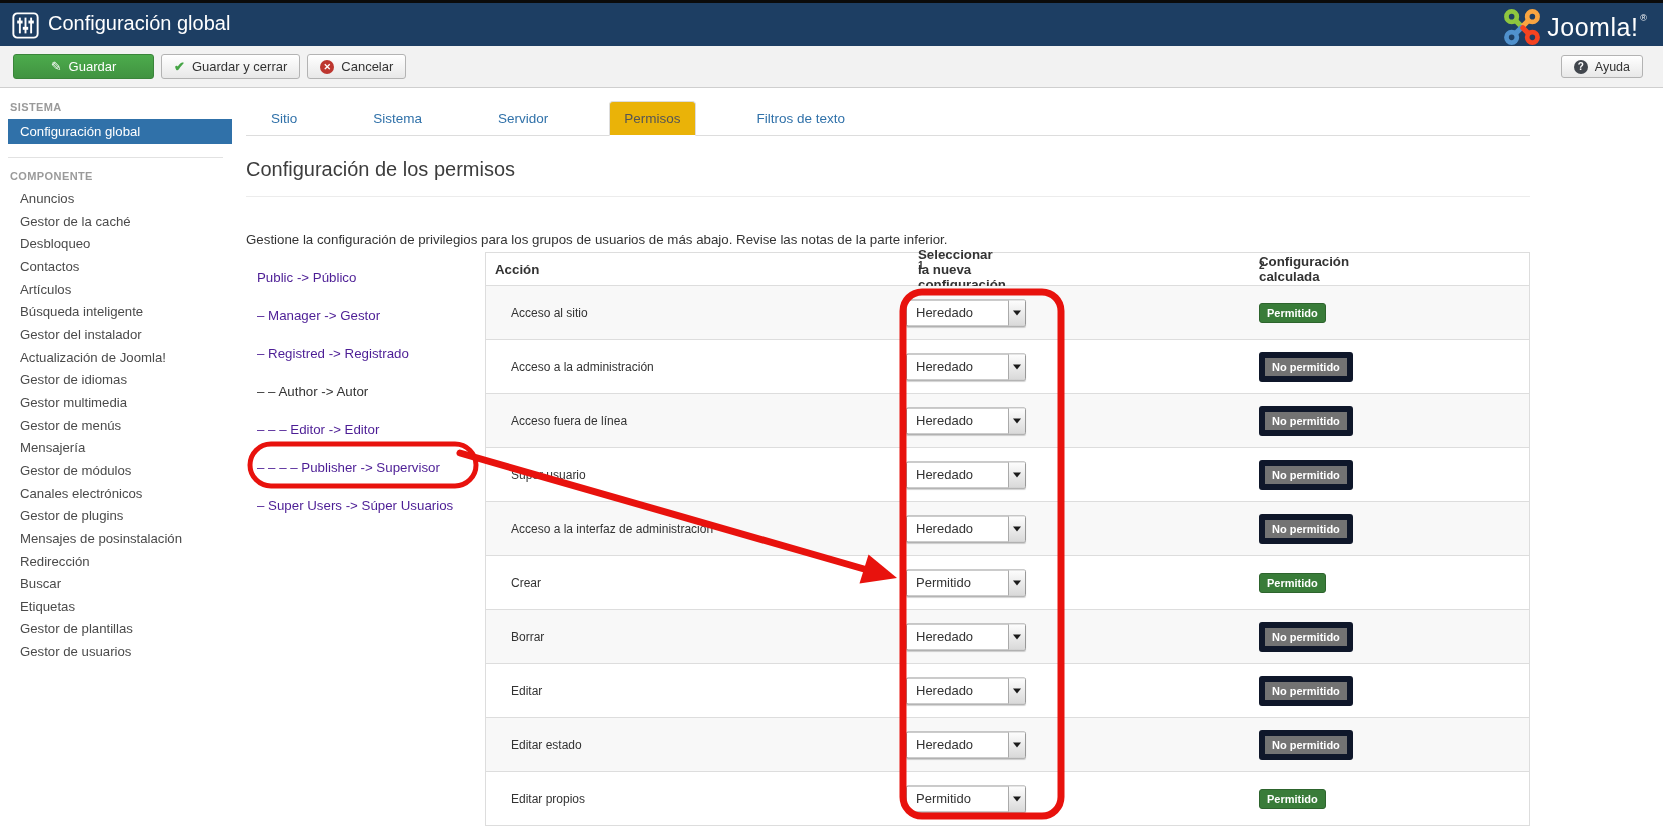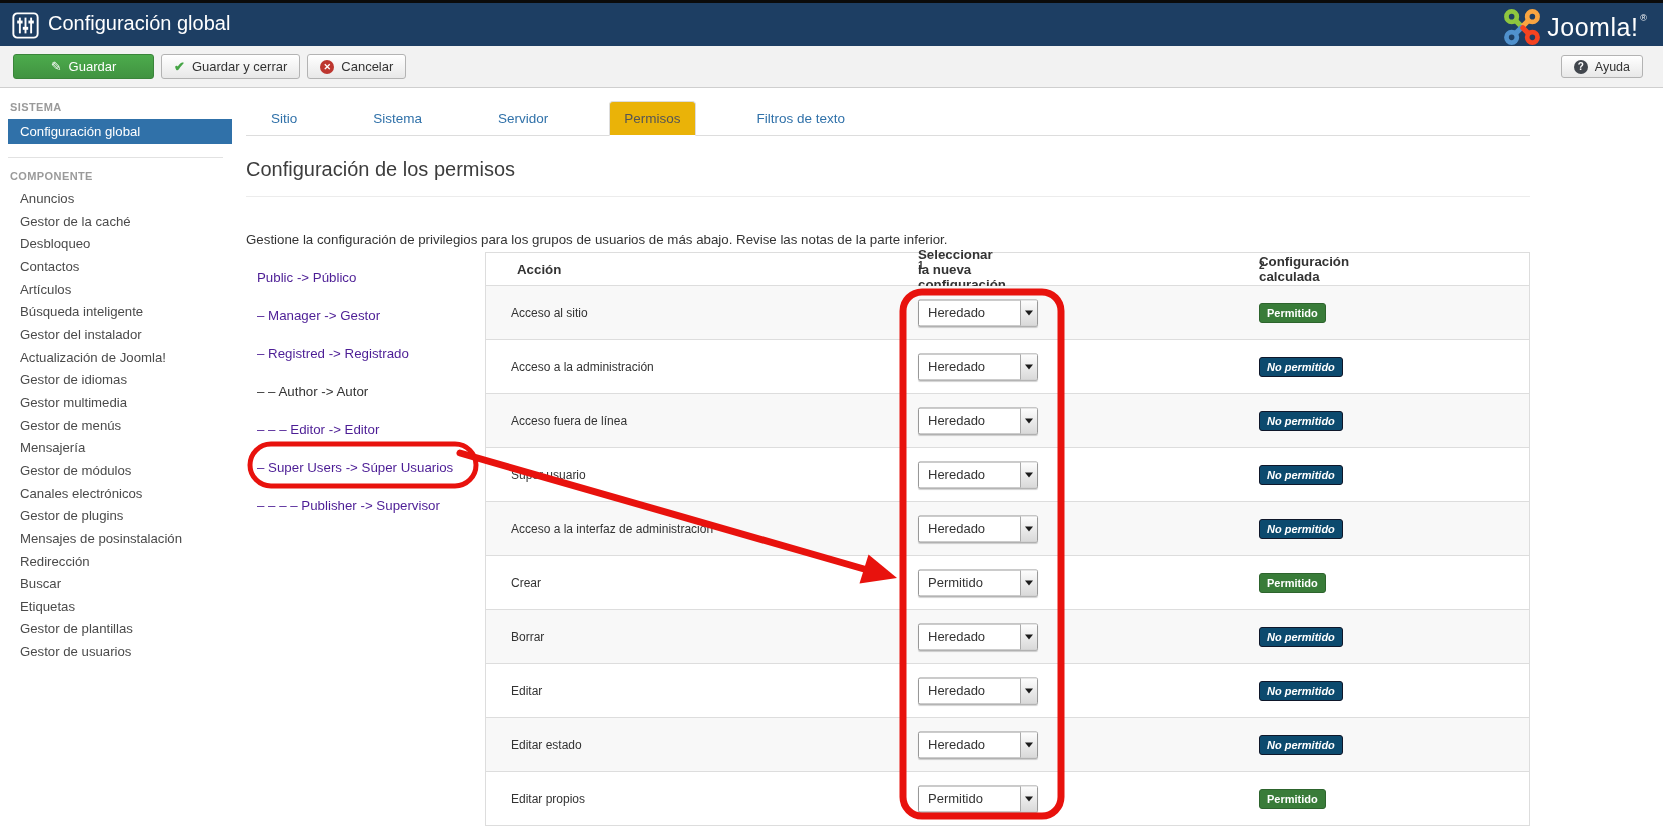--- a/index.html
+++ b/index.html
@@ -56,38 +56,38 @@
   
   .groups { position:absolute; left:257px; top:258px; width:215px; list-style:none; }
   .groups li { height:38px; display:flex; align-items:center; font-size:13.3px; color:#4c1d95; cursor:pointer; white-space:nowrap; }
   .groups li.current { color:#333; }
 
   .perm-table { position:absolute; left:485px; top:252px; width:1045px;
                 border:1px solid #ddd; border-bottom:none; }
   .perm-head { position:relative; height:33px; border-bottom:1px solid #ddd; }
   .perm-head span { position:absolute; top:50%; transform:translateY(-50%);
                     font-size:13.3px; font-weight:bold; color:#333; }
-  .col-action { left:31px; } .col-select { left:432px; } .col-calc { left:773px; }
+  .col-action { left:9px; } .col-select { left:432px; } .col-calc { left:773px; }
   sup { font-size:10px; }
   .perm-row { position:relative; height:54px; border-bottom:1px solid #ddd; background:#fff; }
   .perm-rows div.perm-row:nth-of-type(odd) { background:#f8f8f8; }
   .action-label { position:absolute; left:25px; top:50%; transform:translateY(-50%); font-size:12px; color:#333; }
 
-  .dd { position:absolute; left:432px; top:50%; transform:translateY(-50%);
+  .dd { position:absolute; left:420px; top:50%; transform:translateY(-50%);
         width:120px; height:27px; background:#fff; border:1px solid #989898; border-radius:2px;
         box-shadow:0 1px 1px rgba(0,0,0,0.18); cursor:pointer; }
   .dd-val { position:absolute; left:9px; top:50%; transform:translateY(-50%); font-size:13px; color:#333; }
   .dd-btn { position:absolute; right:0; top:0; bottom:0; width:17px; border-left:1px solid #aaa;
             background:linear-gradient(#fdfdfd,#d9d9d9); display:flex; align-items:center; justify-content:center; }
   .dd-arrow { width:0; height:0; border:4px solid transparent; border-top:5px solid #1a1a1a; margin-top:5px; }
 
   .badge { position:absolute; left:773px; top:50%; transform:translateY(-50%);
            font-size:11px; font-weight:bold; color:#fff; padding:3px 7px; border-radius:3px; white-space:nowrap; }
   .badge.allowed { background:#397c39; border:1px solid #2d642d; }
-  .badge.denied  { background:#0c4a6e; border:1px solid #0f172a;font-style:italic; }
+  .badge.denied  { background:#737373; border:6px solid #0f172a; }
 
   
   .annotation-overlay { position:absolute; left:0; top:0; width:1663px; height:827px;
                         pointer-events:none; z-index:60; }
 </style>
 </head>
 <body>
 
 <div class="black-strip"></div>
 
@@ -217,23 +217,23 @@
 
     <li>– Manager -&gt; Gestor</li>
 
 
     <li>– Registred -&gt; Registrado</li>
 
     <li class="current">– – Author -&gt; Autor</li>
 
     <li>– – – Editor -&gt; Editor</li>
 
+    <li>– – – – Publisher -&gt; Supervisor</li>
+
     <li>– Super Users -&gt; Súper Usuarios</li>
-
-    <li>– – – – Publisher -&gt; Supervisor</li>
   </ul>
 
 <div class="perm-table">
   <div class="perm-head">
     <span class="col-action">Acción</span>
     <span class="col-select"><span>Seleccionar la nueva configuración</span> <sup>1</sup></span>
     <span class="col-calc"><span>Configuración calculada</span> <sup>2</sup></span>
   </div>
   <div class="perm-rows">
 

